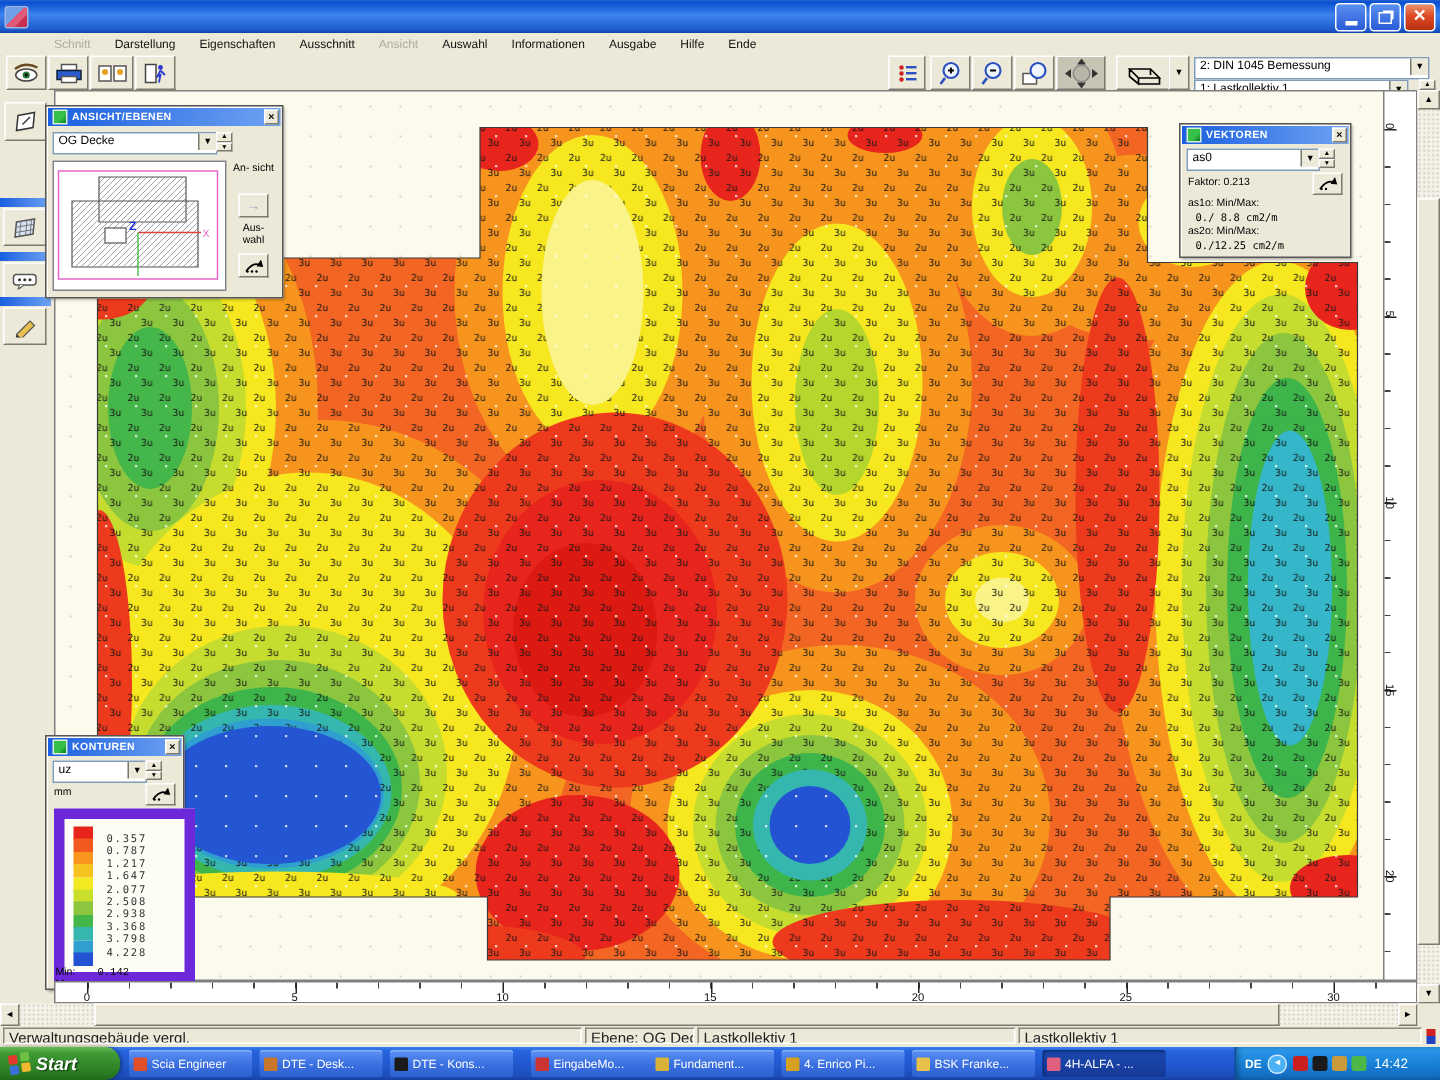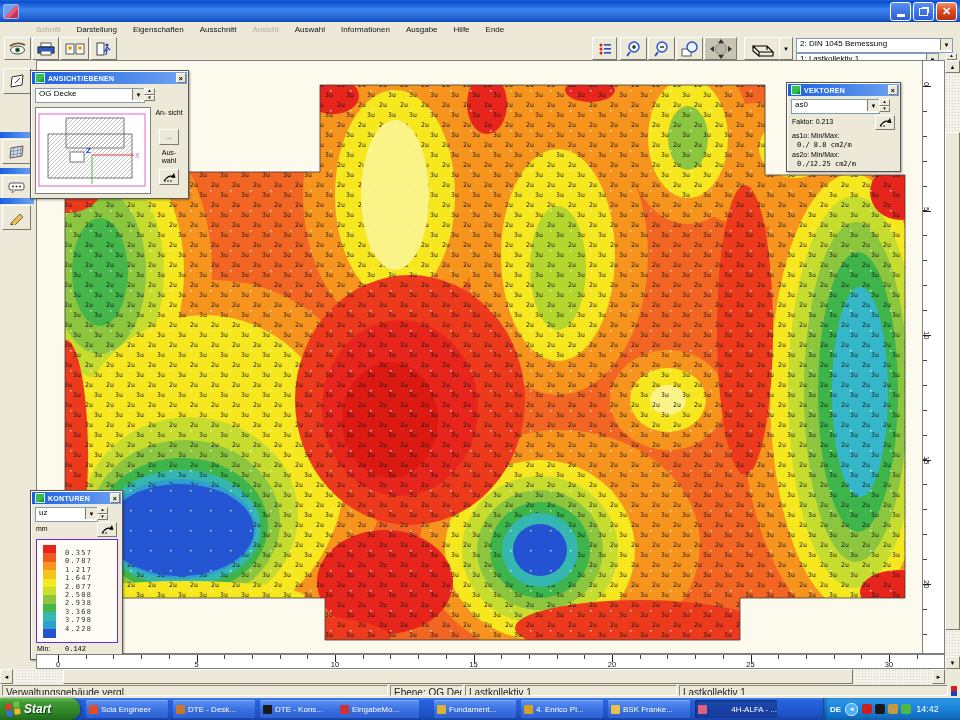--- a/index.html
+++ b/index.html
@@ -69,40 +69,40 @@
     display:flex;align-items:center;color:#fff;font-weight:bold;font-size:7px;letter-spacing:.3px;}
   .ptitle .picon{width:8px;height:8px;margin:0 3px;background:linear-gradient(135deg,#35c04a 60%,#0a7a20);border:1px solid #d8f0d8;}
   .ptitle .pclose{margin-left:auto;margin-right:1px;width:10px;height:10px;background:#ece9d8;
     border-top:1px solid #fff;border-left:1px solid #fff;border-right:1px solid #7a7a6e;border-bottom:1px solid #7a7a6e;
     display:flex;align-items:center;justify-content:center;font-size:7px;color:#000;box-sizing:border-box;}
   .pbtn{background:#ece9d8;border-top:1px solid #fff;border-left:1px solid #fff;
     border-right:1px solid #7a7a6e;border-bottom:1px solid #7a7a6e;display:flex;align-items:center;justify-content:center;}
   .mono{font-family:"DejaVu Sans Mono",monospace;}
   
   #legend-box{position:absolute;left:5px;top:48px;width:80px;height:102px;background:#fdfcf5;
-    border:1px solid #6d28d9;}
+    border:7px solid #6d28d9;}
   .lg-sw{position:absolute;left:6px;width:13px;height:9px;}
   .lg-val{position:absolute;left:28px;width:48px;text-align:left;font-size:7px;letter-spacing:1.2px;color:#333;}
   
   #statusbar{position:absolute;left:0;top:684px;width:768px;height:14px;background:#ece9d8;font-size:10px;}
   .sfield{position:absolute;top:1px;height:11px;border:1px solid;border-color:#8a887c #fff #fff #8a887c;
     padding:1px 3px 0 3px;color:#222;overflow:hidden;white-space:nowrap;box-sizing:border-box;}
   
   #taskbar{position:absolute;left:0;top:698px;width:960px;height:22px;
     background:linear-gradient(180deg,#3a80f0 0%,#2663dd 12%,#2158cf 55%,#1b4bb8 90%,#1540a0 100%);}
   #startbtn{position:absolute;left:0;top:0;width:80px;height:22px;border-radius:0 10px 10px 0;
     background:linear-gradient(180deg,#66bb55 0%,#3e9934 20%,#2e8226 70%,#1f6a1a 100%);
     display:flex;align-items:center;box-shadow:1px 0 3px rgba(0,0,0,.4);}
   #startbtn .flag{width:14px;height:14px;margin:0 4px 0 6px;position:relative;transform:rotate(-8deg);}
   #startbtn .flag i{position:absolute;width:6px;height:6px;border-radius:1px;}
   #startbtn .label{color:#fff;font-size:12px;font-weight:bold;font-style:italic;text-shadow:1px 1px 1px #0a3a08;}
   .taskitem{position:absolute;top:2px;height:18px;width:82px;border-radius:2px;
     background:linear-gradient(180deg,#5c92f4,#3a6fe0 55%,#2e61d2);box-shadow:inset 0 1px 0 #86aef8;
     display:flex;align-items:center;color:#fff;font-size:8px;overflow:hidden;white-space:nowrap;}
-  .taskitem.active{background:linear-gradient(180deg,#1c49ae,#16399a);box-shadow:inset 1px 1px 2px #0a2a70;justify-content:space-between;}
+  .taskitem.active{background:linear-gradient(180deg,#1c49ae,#16399a);box-shadow:inset 1px 1px 2px #0a2a70;}
   .taskitem .ticon{width:9px;height:9px;margin:0 3px;border-radius:1px;flex:none;}
   #tray{position:absolute;right:0;top:0;height:22px;width:136px;
     background:linear-gradient(180deg,#2e9aec 0%,#1982d8 50%,#1167b8 100%);
     border-left:1px solid #0c4f94;box-shadow:inset 2px 0 3px rgba(0,0,0,.25);
     display:flex;align-items:center;color:#fff;font-size:8px;}
   #tray .lang{margin:0 4px 0 6px;font-weight:bold;}
   #tray .chev{width:11px;height:11px;border-radius:6px;background:#4db2f4;border:1px solid #cfe8ff;
     font-size:6px;display:flex;align-items:center;justify-content:center;margin-right:2px;}
   #tray .ticn{width:10px;height:10px;border-radius:2px;margin:0 1.5px;}
   #tray .clock{margin-left:4px;font-size:9px;}
@@ -552,21 +552,21 @@
         <span>Scia Engineer</span>
       </div>
       <div class="taskitem" style="left: 173px;">
         <span class="ticon" style="background: rgb(200, 118, 42);"></span>
         <span>DTE - Desk...</span>
       </div>
       <div class="taskitem" style="left: 260px;">
         <span class="ticon" style="background: rgb(26, 26, 26);"></span>
         <span>DTE - Kons...</span>
       </div>
-      <div class="taskitem" style="left: 337px;">
+      <div class="taskitem" style="left: 354px;">
         <span class="ticon" style="background: rgb(204, 51, 51);"></span>
         <span>EingabeMo...</span>
       </div>
       <div class="taskitem" style="left: 434px;">
         <span class="ticon" style="background: rgb(217, 178, 58);"></span>
         <span>Fundament...</span>
       </div>
       <div class="taskitem" style="left: 521px;">
         <span class="ticon" style="background: rgb(216, 160, 32);"></span>
         <span>4. Enrico Pi...</span>

